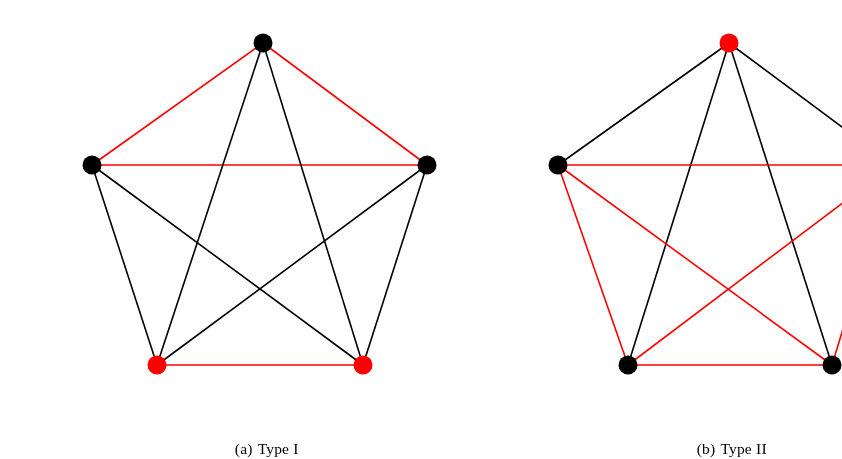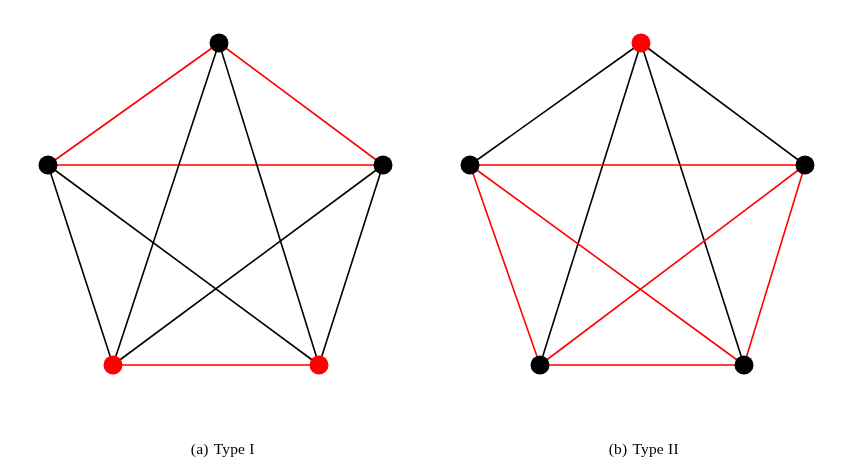--- a/index.html
+++ b/index.html
@@ -21,20 +21,21 @@
     width: 842px;
     height: 459px;
   }
   .panel {
     position: relative;
     width: 421px;
     height: 459px;
     display: flex;
     flex-direction: column;
     align-items: center;
+    margin-left: 44px;
   }
   .graph-canvas {
     display: block;
     width: 421px;
     height: 410px;
   }
   .panel-caption {
     position: absolute;
     top: 419px;
     left: 0;

